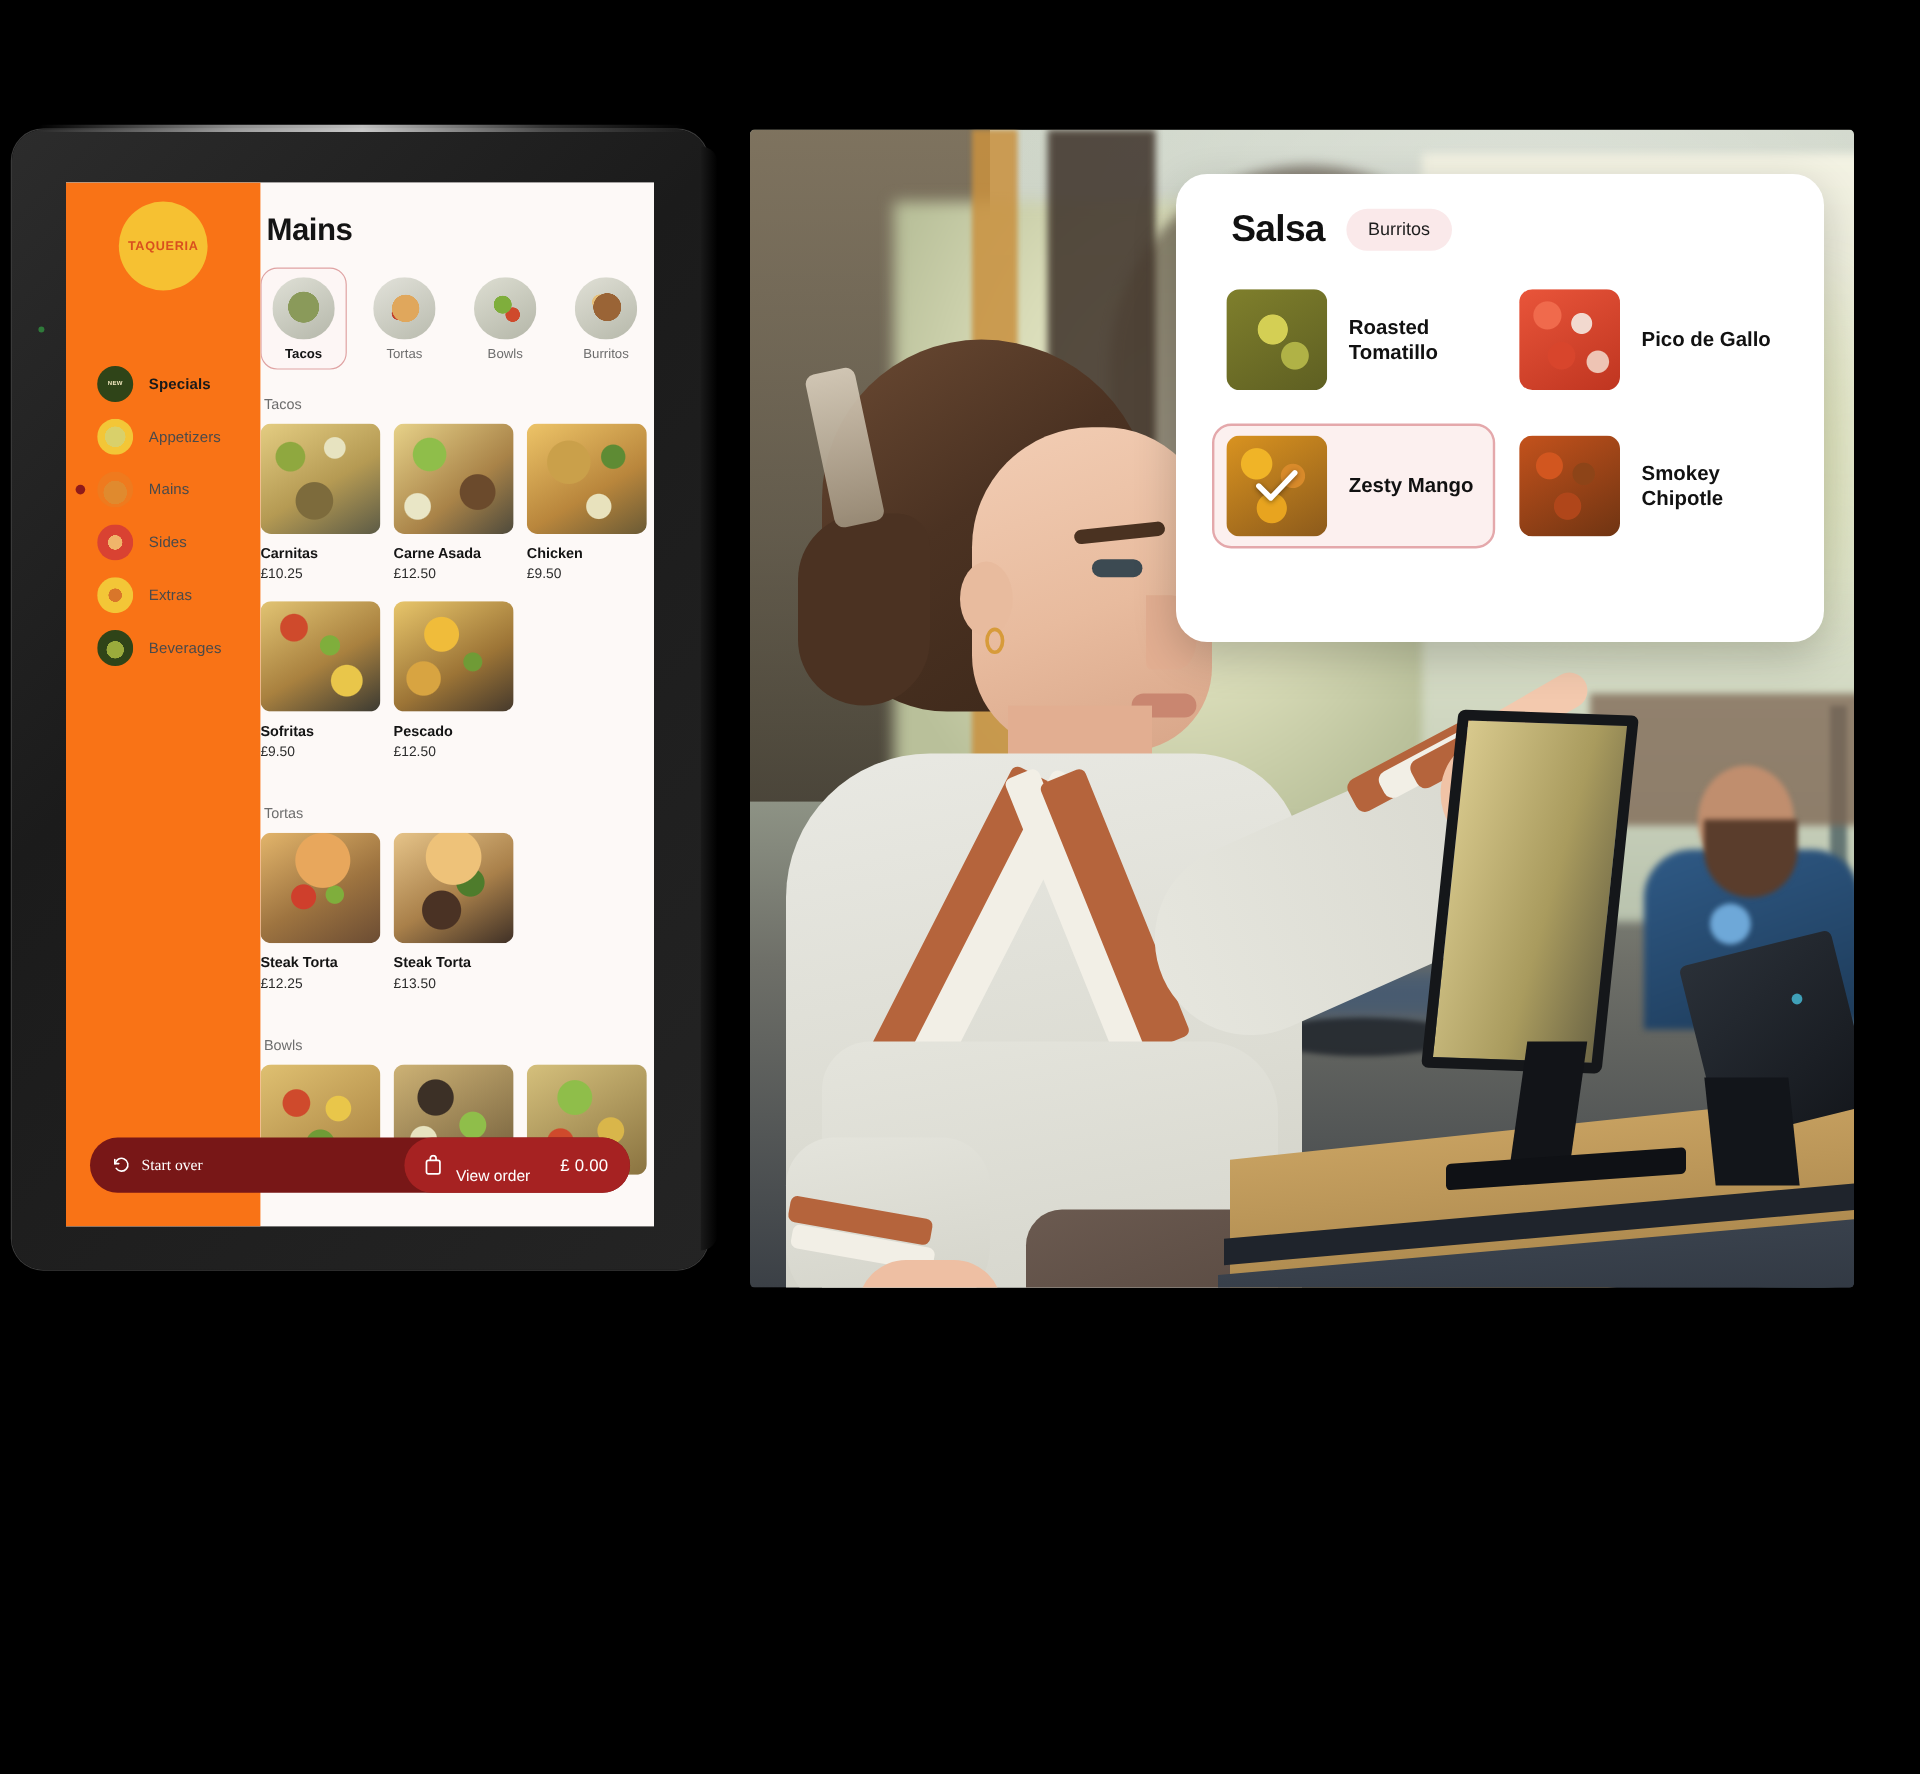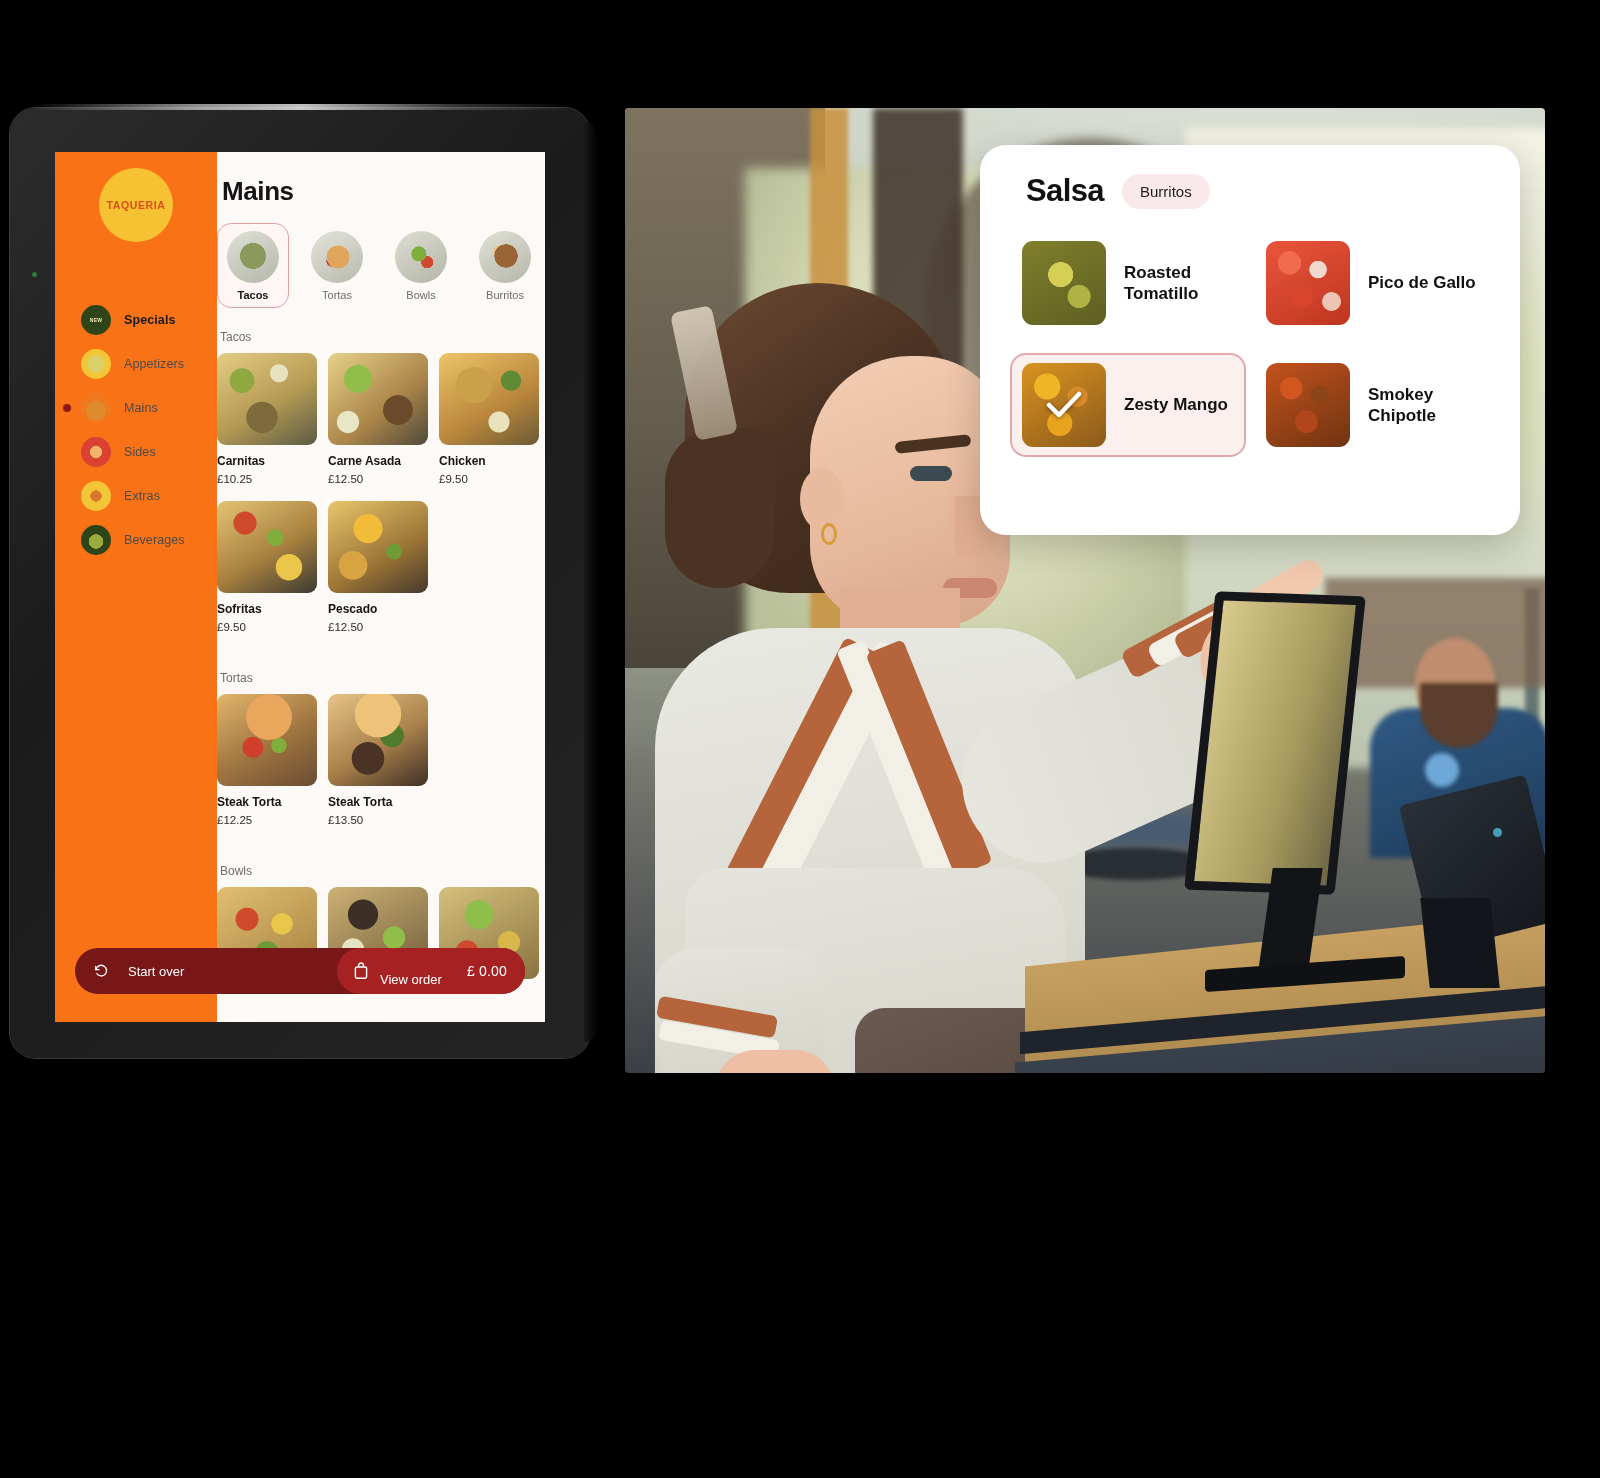--- a/index.html
+++ b/index.html
@@ -75,21 +75,21 @@
   .card { width: 100px; margin-bottom: 16px; }
   .card-img { width: 100px; height: 92px; border-radius: 9px; }
   .card-name { font-size: 12px; font-weight: 700; color:#141414; margin-top: 9px; }
   .card-price { font-size: 11.5px; color:#2c2c2c; margin-top: 5px; }
 
   
   .bottombar {
     position:absolute; left: 20px; bottom: 28px; width: 450px; height: 46px;
     background: #781717; border-radius: 26px; display:flex; align-items:center;
   }
-  .startover { display:flex; align-items:center; padding-left: 18px; color:#fff; font-size:13px; gap:19px; }
+  .startover { display:flex; align-items:center; padding-left: 18px; color:#fff; font-size:13px; gap:9px;font-family:Liberation Serif, serif; }
   .vieworder {
     margin-left:auto; background:#a62222; border-radius:26px; height:46px; min-width: 188px;
     display:flex; align-items:center; padding: 0 18px 0 16px; gap: 11px;
   }
   .vieworder .lbl { color:#fff; font-size:13px;margin-top:17px; }
   .vieworder .amt { color:#fff; font-size:14px; font-weight:400; margin-left:auto; letter-spacing:.2px; }
 
   
   .photo {
     position:absolute; left:625px; top:108px; width:920px; height:965px;

